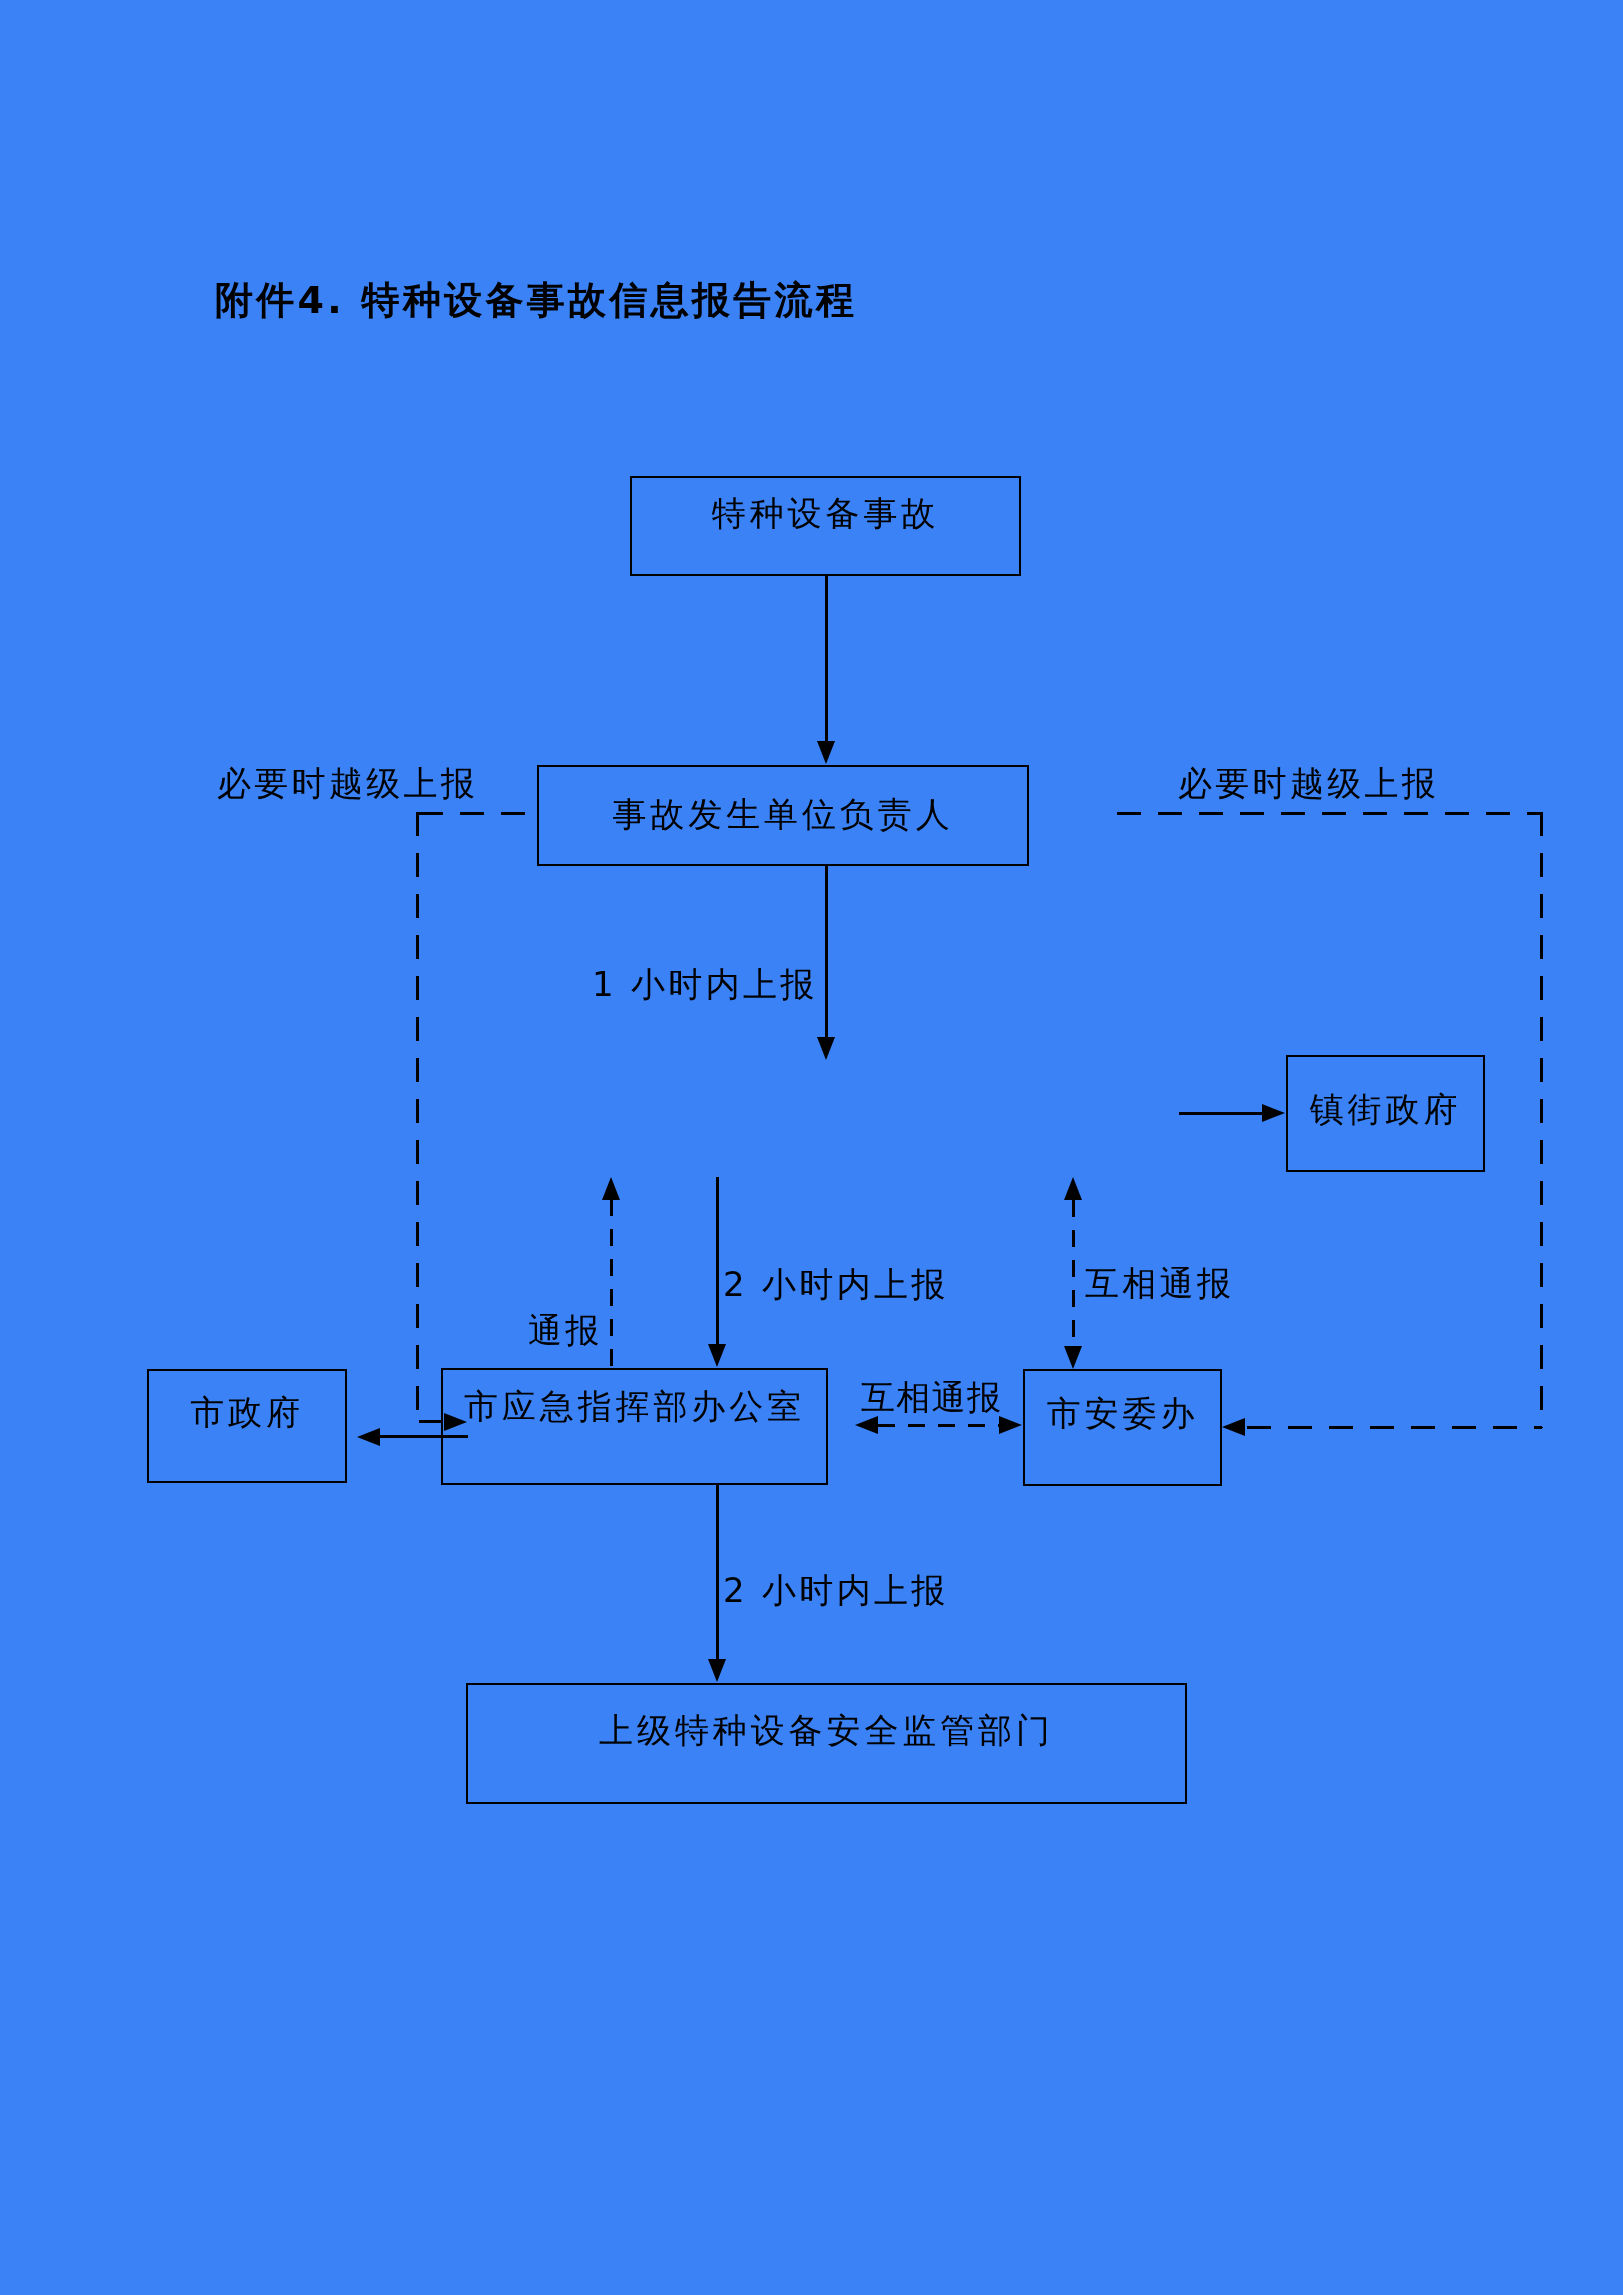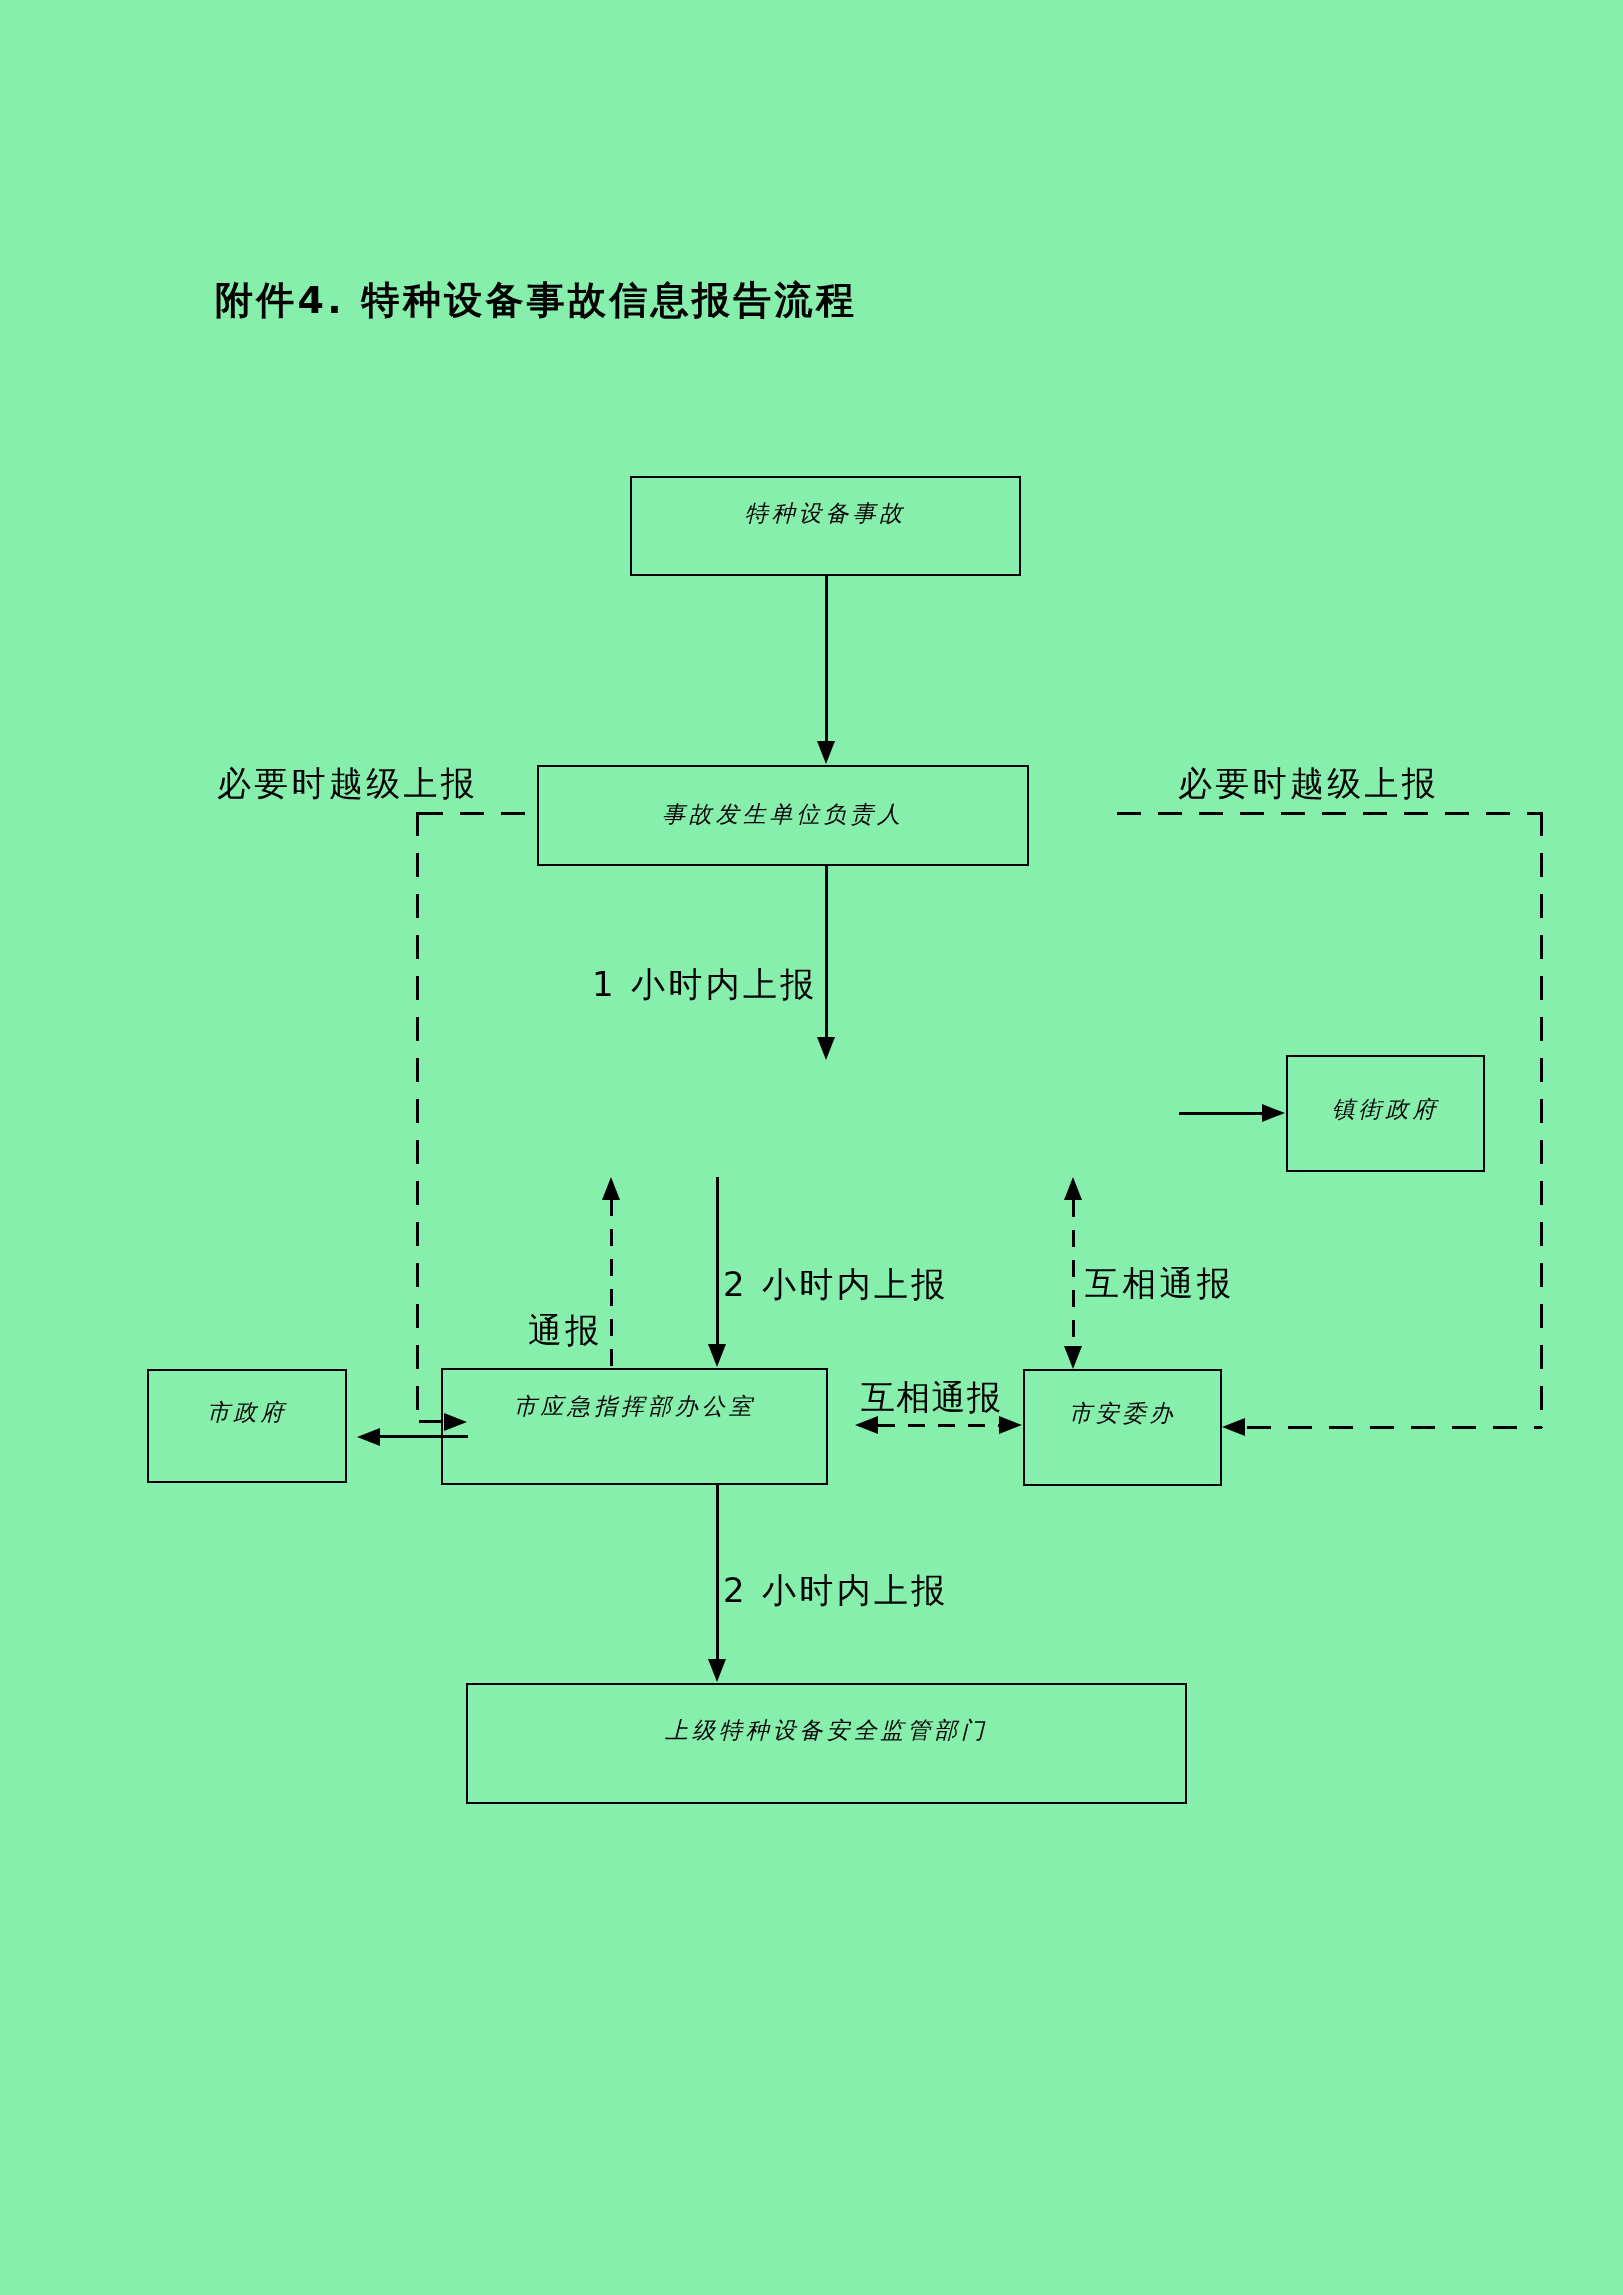--- a/index.html
+++ b/index.html
@@ -1,23 +1,23 @@
 <!DOCTYPE html>
 <html style="font-size:10.5px"><head>
 <meta charset="utf-8">
 <style>
   html,body{margin:0;padding:0;background:#ffffff;}
-  .page{position:relative;width:1623px;height:2295px;background:#86efac;
+  .page{position:relative;width:1623px;height:2295px;background:#3b82f6;
         font-family:"DejaVu Sans","Liberation Sans",sans-serif;color:#000;overflow:hidden;}
 
   .title{position:absolute;left:215px;top:275px;font-size:38px;letter-spacing:3.3px;
          font-weight:600;white-space:nowrap;}
 
   .box{position:absolute;border:2.6px solid #000;box-sizing:border-box;text-align:center;}
-  .box .t{display:block;font-size:23px;letter-spacing:3.9px;line-height:43px;font-style:italic;}
+  .box .t{display:block;font-size:34px;letter-spacing:3.9px;line-height:43px;}
 
   .b-accident{left:630px;top:476px;width:391px;height:100px;padding-top:14.4px;}
   .b-unit{left:537px;top:765px;width:492px;height:101px;padding-top:26px;}
   .b-branch{left:465px;top:1060px;width:714px;height:117px;padding-top:13px;}
   .b-town{left:1286px;top:1055px;width:199px;height:117px;padding-top:31px;}
   .b-city{left:147px;top:1369px;width:200px;height:114px;padding-top:19.6px;}
   .b-emerg{left:441px;top:1368px;width:387px;height:117px;padding-top:11.8px;}
   .b-emerg .t{line-height:48px;}
   .b-safety{left:1023px;top:1369px;width:199px;height:117px;padding-top:21px;}
   .b-superior{left:466px;top:1683px;width:721px;height:121px;padding-top:23.6px;}

